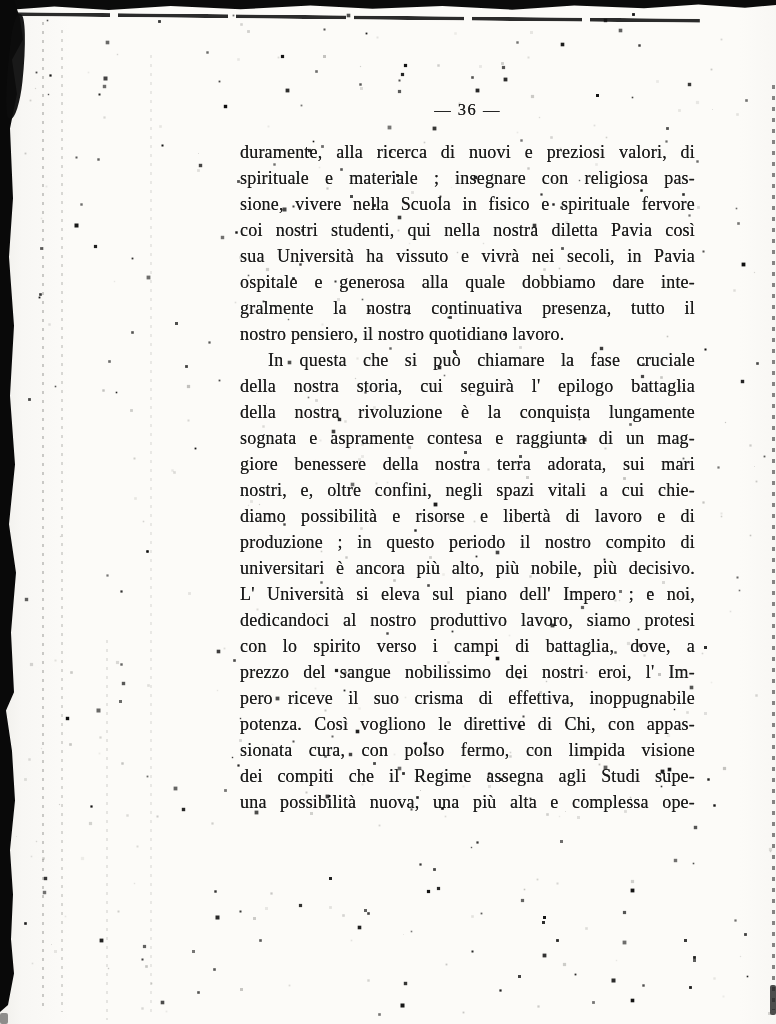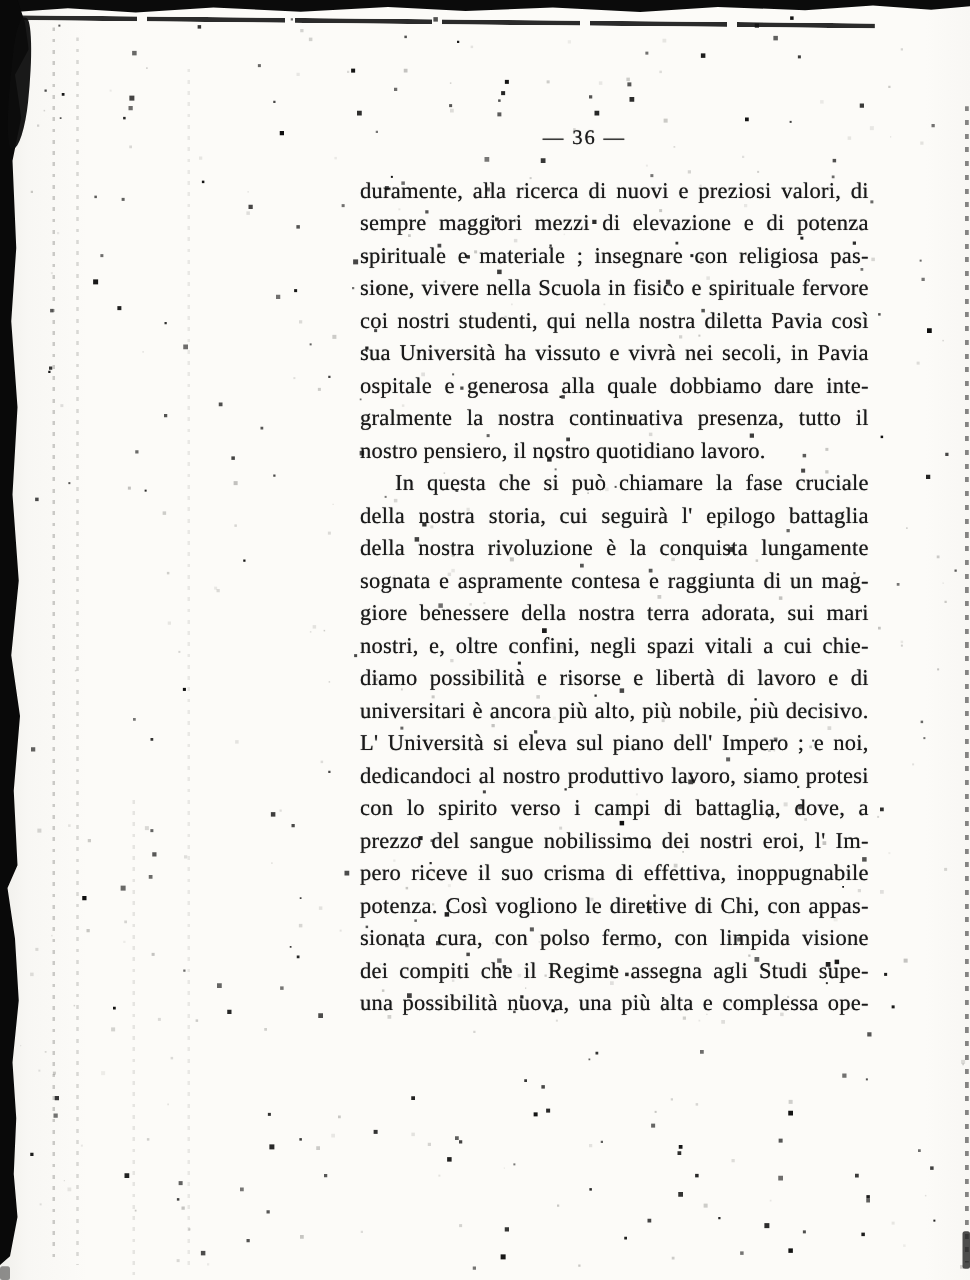--- a/index.html
+++ b/index.html
@@ -56,21 +56,21 @@
   .page-number{
     position:absolute;left:240px;top:100px;width:455px;z-index:3;
     text-align:center;font-size:16.5px;letter-spacing:1.5px;
     text-shadow:0 0 .6px rgba(26,26,26,.85);
   }
   .text-block{
     position:absolute;left:240px;top:139px;width:455px;z-index:3;
     font-size:18px;line-height:26px;letter-spacing:.2px;
     text-shadow:0 0 .6px rgba(26,26,26,.8);
   }
-  .line{height:26px;text-align:justify;text-align-last:justify;white-space:normal;margin-left:48px;}
+  .line{height:26px;text-align:justify;text-align-last:justify;white-space:normal;}
   .line.short{text-align-last:left;}
   .line.indent{text-indent:28px;}
 </style>
 </head>
 <body>
 
 <div class="scan">
   <div class="edge-top"></div>
   <div class="edge-top-2"></div>
   <div class="edge-left"></div>
@@ -80,37 +80,37 @@
   <div class="streak streak-2"></div>
   <div class="streak streak-3"></div>
   <div class="streak streak-4"></div>
   <div class="edge-right"></div>
   <div class="edge-right-blob"></div>
 
   <div class="page-number">— 36 —</div>
   <div class="text-block" id="text-block">
       <div>
         <div class="line">duramente, alla ricerca di nuovi e preziosi valori, di</div>
-        <div class="line">sempre maggiori mezzi di elevazione e di potenza</div>
         <div class="line">spirituale e materiale ; insegnare con religiosa pas-</div>
         <div class="line">sione, vivere nella Scuola in fisico e spirituale fervore</div>
         <div class="line">coi nostri studenti, qui nella nostra diletta Pavia così</div>
         <div class="line">sua Università ha vissuto e vivrà nei secoli, in Pavia</div>
         <div class="line">ospitale e generosa alla quale dobbiamo dare inte-</div>
         <div class="line">gralmente la nostra continuativa presenza, tutto il</div>
         <div class="line short">nostro pensiero, il nostro quotidiano lavoro.</div>
       </div>
       <div>
         <div class="line indent">In questa che si può chiamare la fase cruciale</div>
         <div class="line">della nostra storia, cui seguirà l' epilogo battaglia</div>
         <div class="line">della nostra rivoluzione è la conquista lungamente</div>
         <div class="line">sognata e aspramente contesa e raggiunta di un mag-</div>
         <div class="line">giore benessere della nostra terra adorata, sui mari</div>
         <div class="line">nostri, e, oltre confini, negli spazi vitali a cui chie-</div>
         <div class="line">diamo possibilità e risorse e libertà di lavoro e di</div>
+        <div class="line">produzione ; in questo periodo il nostro compito di</div>
         <div class="line">universitari è ancora più alto, più nobile, più decisivo.</div>
         <div class="line">L' Università si eleva sul piano dell' Impero ; e noi,</div>
         <div class="line">dedicandoci al nostro produttivo lavoro, siamo protesi</div>
         <div class="line">con lo spirito verso i campi di battaglia, dove, a</div>
         <div class="line">prezzo del sangue nobilissimo dei nostri eroi, l' Im-</div>
         <div class="line">pero riceve il suo crisma di effettiva, inoppugnabile</div>
         <div class="line">potenza. Così vogliono le direttive di Chi, con appas-</div>
         <div class="line">sionata cura, con polso fermo, con limpida visione</div>
         <div class="line">dei compiti che il Regime assegna agli Studi supe-</div>
         <div class="line">una possibilità nuova, una più alta e complessa ope-</div>

